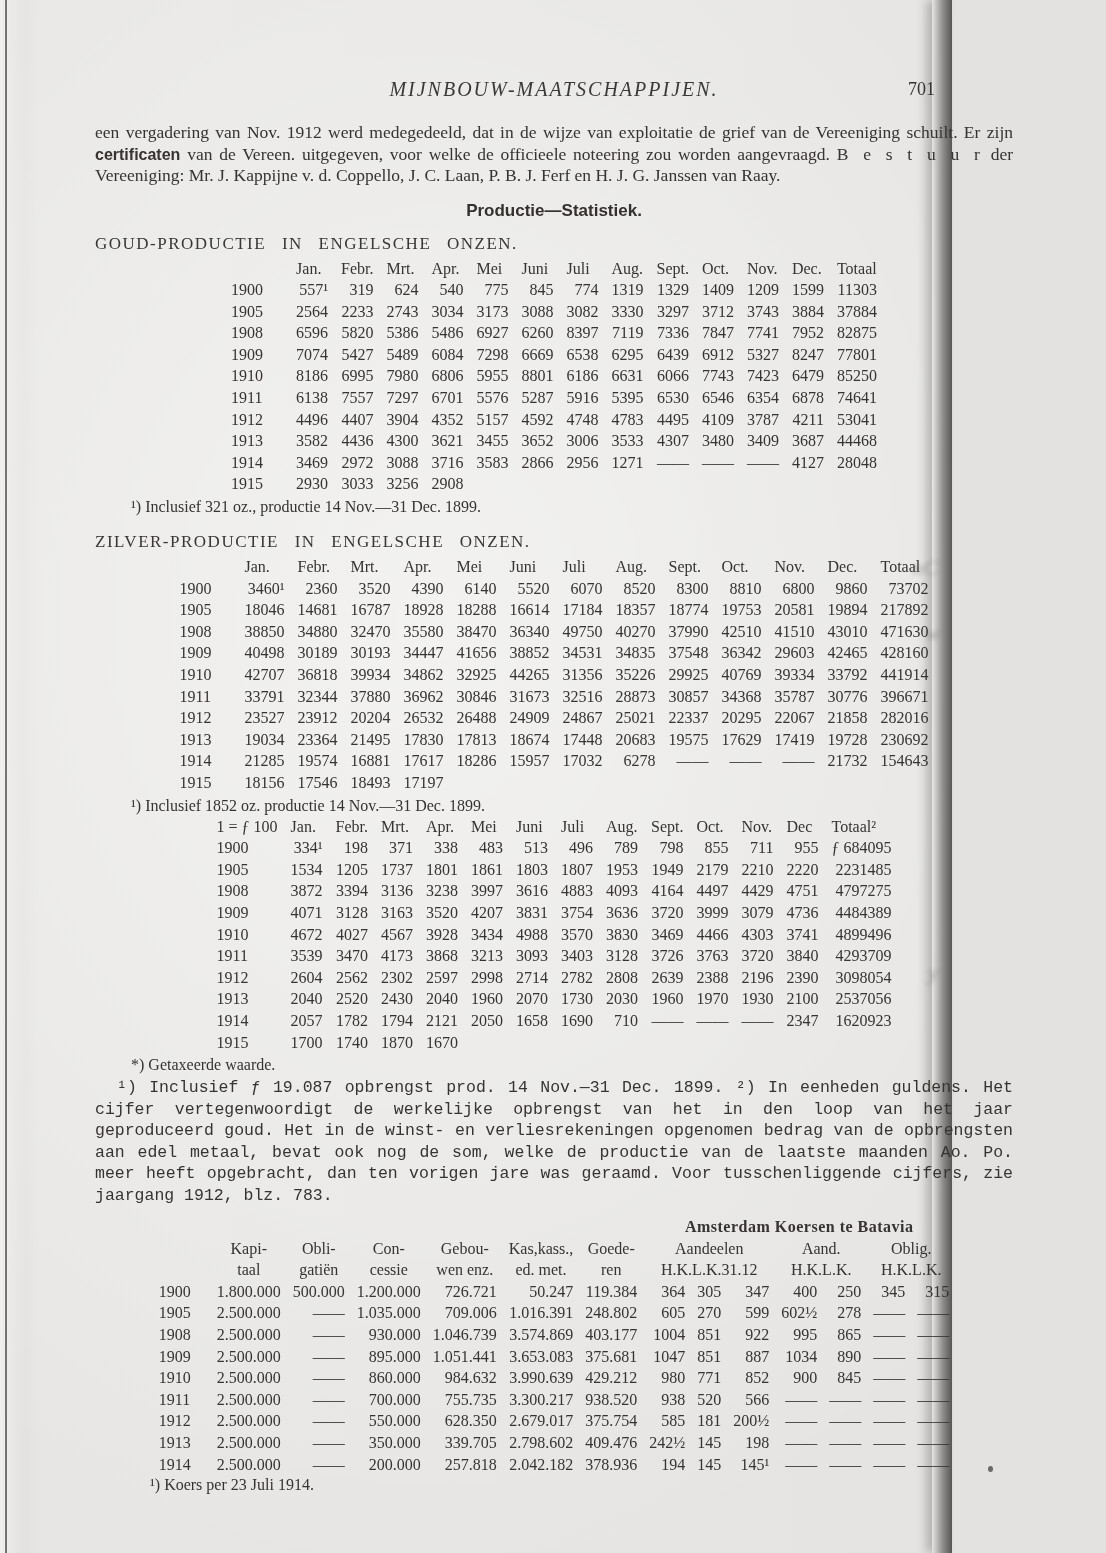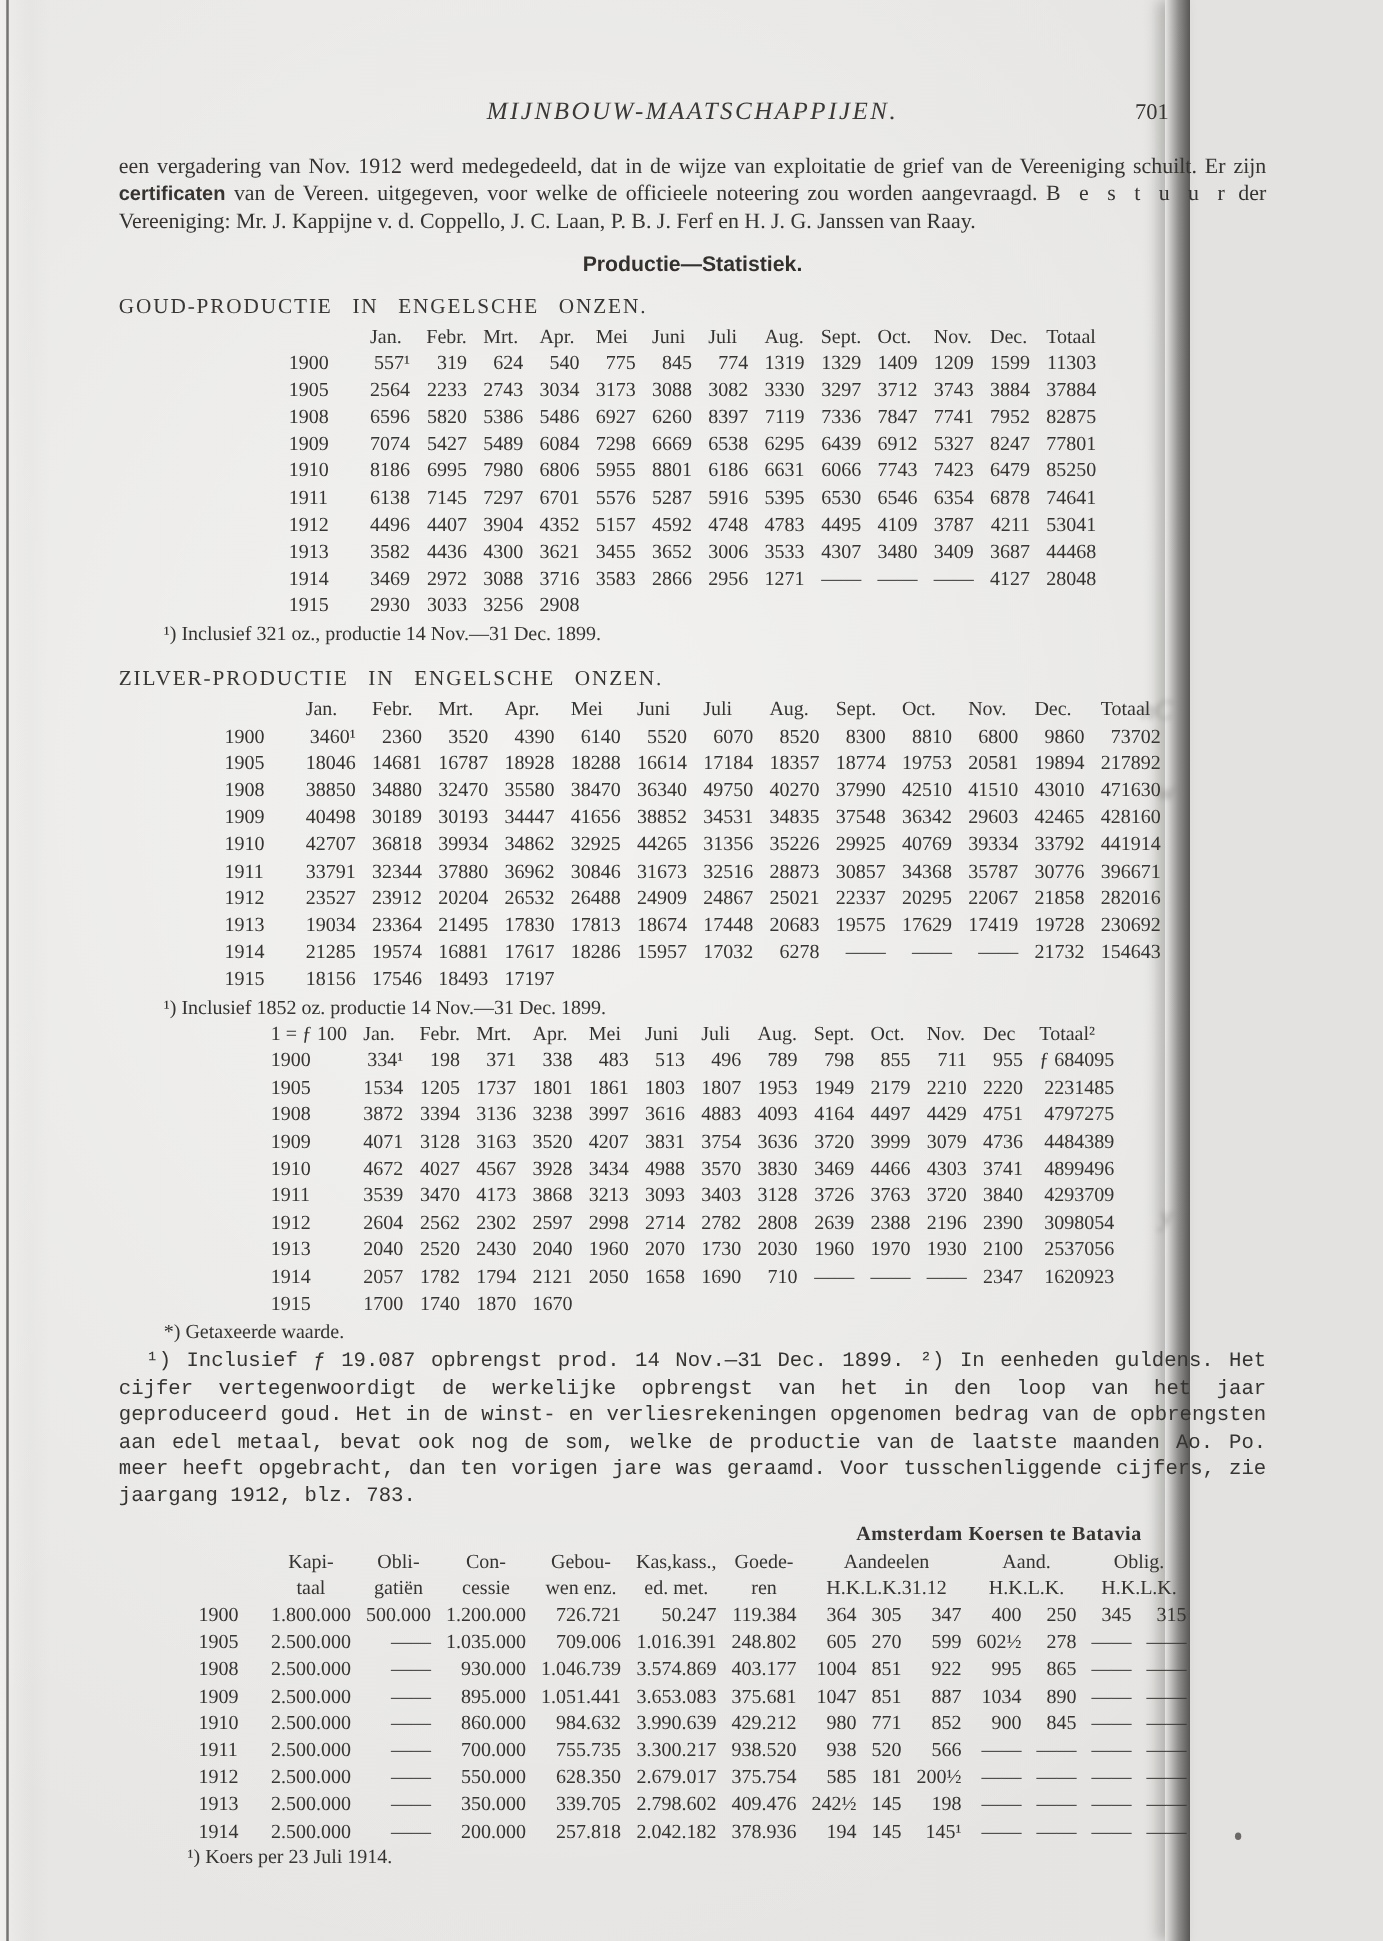--- a/index.html
+++ b/index.html
@@ -198,21 +198,21 @@
             <td>6631</td>
             <td>6066</td>
             <td>7743</td>
             <td>7423</td>
             <td>6479</td>
             <td>85250</td>
           </tr>
           <tr>
             <th class="year-col">1911</th>
             <td>6138</td>
-            <td>7145</td>
+            <td>7557</td>
             <td>7297</td>
             <td>6701</td>
             <td>5576</td>
             <td>5287</td>
             <td>5916</td>
             <td>5395</td>
             <td>6530</td>
             <td>6546</td>
             <td>6354</td>
             <td>6878</td>

